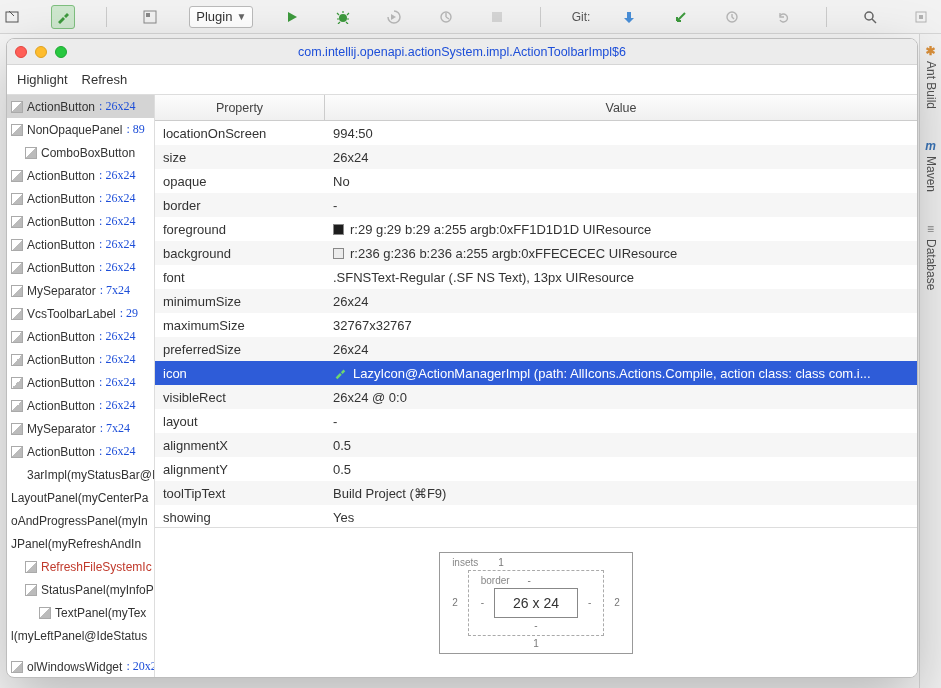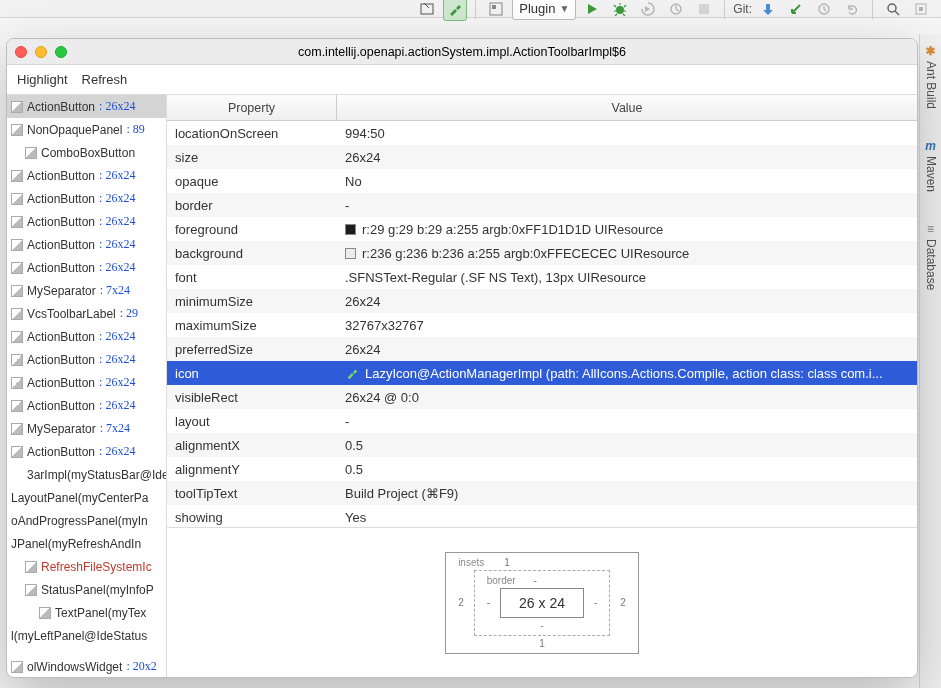--- a/index.html
+++ b/index.html
@@ -1,40 +1,40 @@
 <!DOCTYPE html>
 <html><head>
 <meta charset="utf-8">
 <style>
   * { box-sizing: border-box; }
   html, body { margin:0; padding:0; font-family: -apple-system, "Helvetica Neue", Arial, sans-serif; font-size:13px; color:#333; background:#fff; }
   .canvas { width:941px; height:688px; position:relative; background:#f6f6f6; }
-  .top-toolbar { position:absolute; top:0; left:0; right:0; height:18px; background:#f2f2f2; border-bottom:1px solid #d6d6d6; display:flex; align-items:center; justify-content:flex-end; padding-right:8px; gap:4px; }
+  .top-toolbar { position:absolute; top:0; left:0; right:0; height:34px; background:#f2f2f2; border-bottom:1px solid #d6d6d6; display:flex; align-items:center; justify-content:space-between; padding-right:8px; gap:4px; }
   .top-toolbar .divider { width:1px; height:20px; background:#ccc; margin:0 4px; }
   .tb-icon { width:24px; height:24px; display:flex; align-items:center; justify-content:center; color:#555; cursor:pointer; }
   .tb-icon.sel { background:#cfe8cf; border:1px solid #7fbf7f; border-radius:3px; }
   .tb-combo { height:22px; border:1px solid #bbb; border-radius:3px; background:#fff; display:flex; align-items:center; padding:0 6px; gap:4px; cursor:pointer; }
   .tb-combo .caret { font-size:10px; color:#666; }
   .right-rail { position:absolute; top:34px; right:0; width:22px; height:calc(100% - 34px); background:#f2f2f2; border-left:1px solid #d6d6d6; display:flex; flex-direction:column; align-items:center; gap:30px; padding-top:10px; }
   .vtab { writing-mode:vertical-rl; color:#555; font-size:12px; cursor:pointer; display:flex; align-items:center; gap:3px; }
   .vtab .ico { writing-mode:horizontal-tb; font-style:italic; font-weight:bold; font-size:12px; }
   .vtab .ico.ant { color:#d98f3a; font-style:normal; }
   .vtab .ico.mvn { color:#3a74b8; }
   .window { position:absolute; top:38px; left:6px; width:912px; height:640px; background:#fff; border:1px solid #bdbdbd; border-radius:8px; box-shadow:0 22px 60px rgba(0,0,0,0.25); display:flex; flex-direction:column; overflow:hidden; }
   .titlebar { height:26px; background:#ececec; border-bottom:1px solid #d6d6d6; display:flex; align-items:center; position:relative; }
   .traffic { position:absolute; left:8px; display:flex; gap:8px; }
   .dot { width:12px; height:12px; border-radius:50%; }
   .d-close { background:#ff5f57; border:1px solid #e24640; }
   .d-min { background:#febc2e; border:1px solid #dda223; }
   .d-max { background:#28c840; border:1px solid #1fa833; }
-  .titlebar .title { margin:0 auto; color:#000000; font-size:12.5px; }
+  .titlebar .title { margin:0 auto; color:#1d4ed8; font-size:12.5px; }
   .tool-row { height:30px; display:flex; align-items:center; gap:14px; padding-left:10px; border-bottom:1px solid #ddd; }
   .tool-row span { color:#333; cursor:pointer; }
   .body { flex:1; display:flex; overflow:hidden; }
-  .tree { width:160px; border-right:1px solid #ddd; overflow:hidden; font-size:12px; color:#333; }
+  .tree { width:148px; border-right:1px solid #ddd; overflow:hidden; font-size:12px; color:#333; }
   .tree-row { height:23px; display:flex; align-items:center; gap:4px; padding:0 4px; white-space:nowrap; cursor:pointer; }
   .tree-row.sel { background:#d4d4d4; }
   .tree-row.red { color:#c0392b; }
   .tree-row .box { width:12px; height:12px; border:1px solid #aaa; background:linear-gradient(135deg,#fff 50%,#bbb 50%); flex-shrink:0; }
   .tree-row .dims { color:#1d4ed8;font-family:Liberation Serif, serif; }
   .main { flex:1; display:flex; flex-direction:column; overflow:hidden; }
   .grid-head { display:flex; height:26px; border-bottom:1px solid #ccc; background:linear-gradient(#fcfcfc,#f0f0f0); }
   .grid-head .col { display:flex; align-items:center; justify-content:center; color:#444; font-size:12.5px; }
   .col-p { width:170px; border-right:1px solid #ccc; }
   .col-v { flex:1; }

